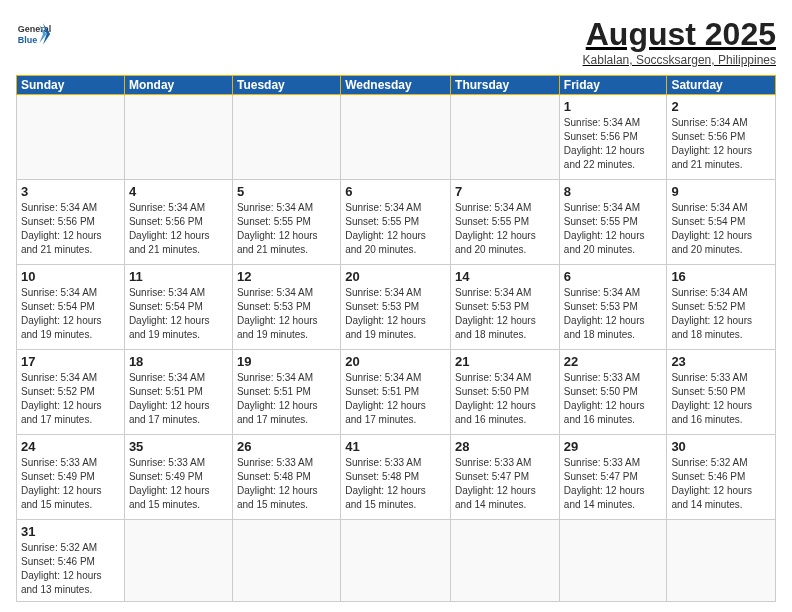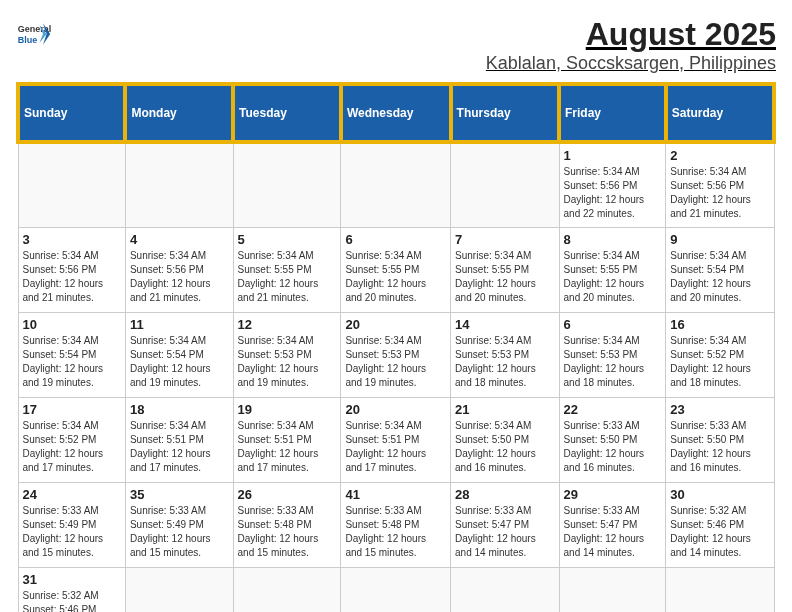--- a/index.html
+++ b/index.html
@@ -28,35 +28,35 @@
     .title-section {
       text-align: right;
       text-decoration: underline;
     }
     .month-title {
       font-size: 32px;
       font-weight: bold;
       color: #222;
     }
     .location-title {
-      font-size: 18px;
+      font-size: 12px;
       color: #444;
     }
     table {
       width: 100%;
       border-collapse: collapse;
       font-size: 11px;
     }
     thead tr th {
       background-color: #1a5fa8;
       color: #fff;
-      padding: 20px 4px;
+      padding: 2px 4px;
       text-align: left;
       font-size: 12px;
-      border: 4px solid #eab308;
+      border: 1px solid #eab308;
     }
     tbody tr td {
       border: 1px solid #ccc;
       vertical-align: top;
       padding: 4px 4px 4px 4px;
       width: 113px;
       min-height: 80px;
       height: 85px;
       background: #fff;
     }

